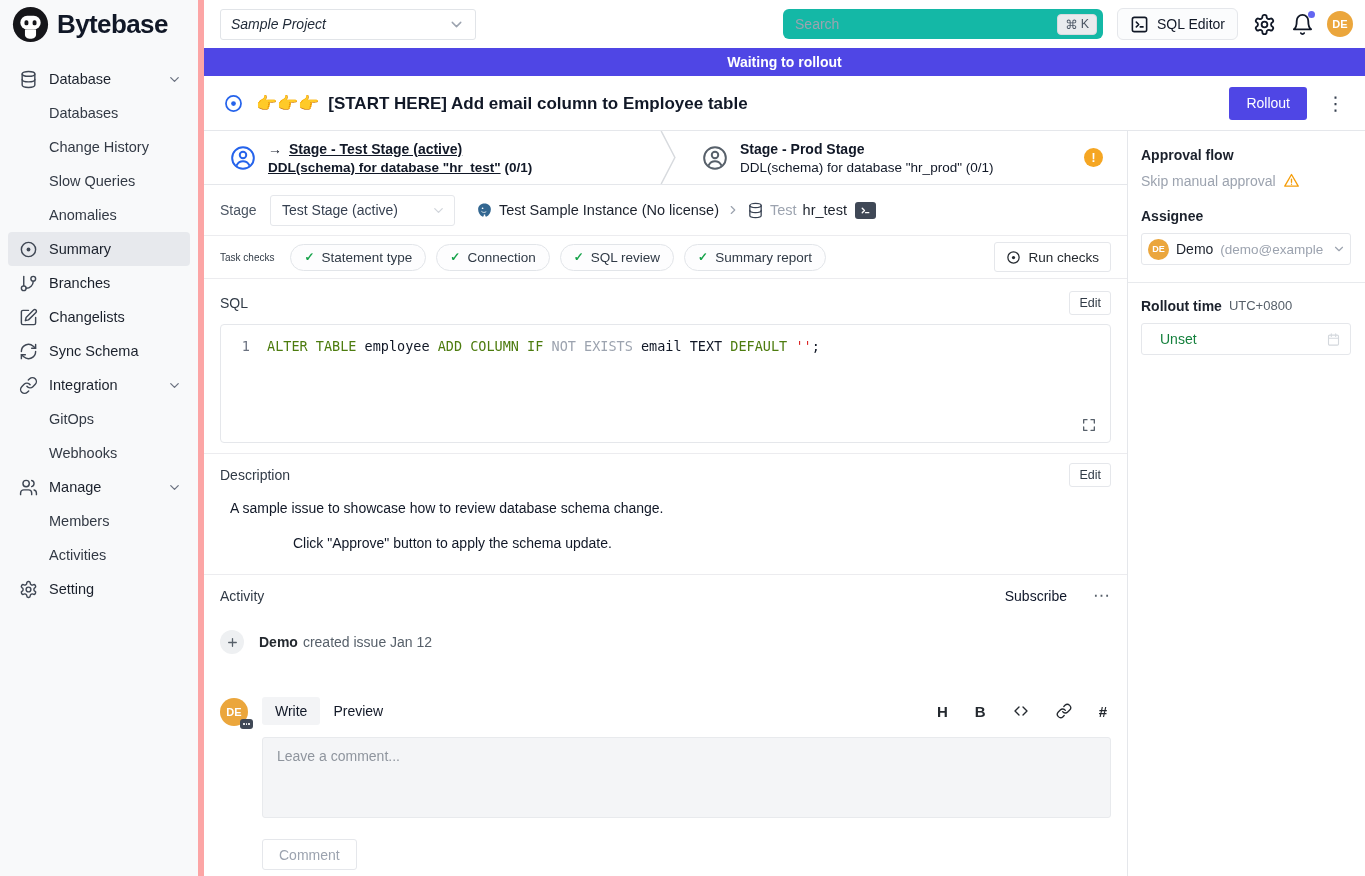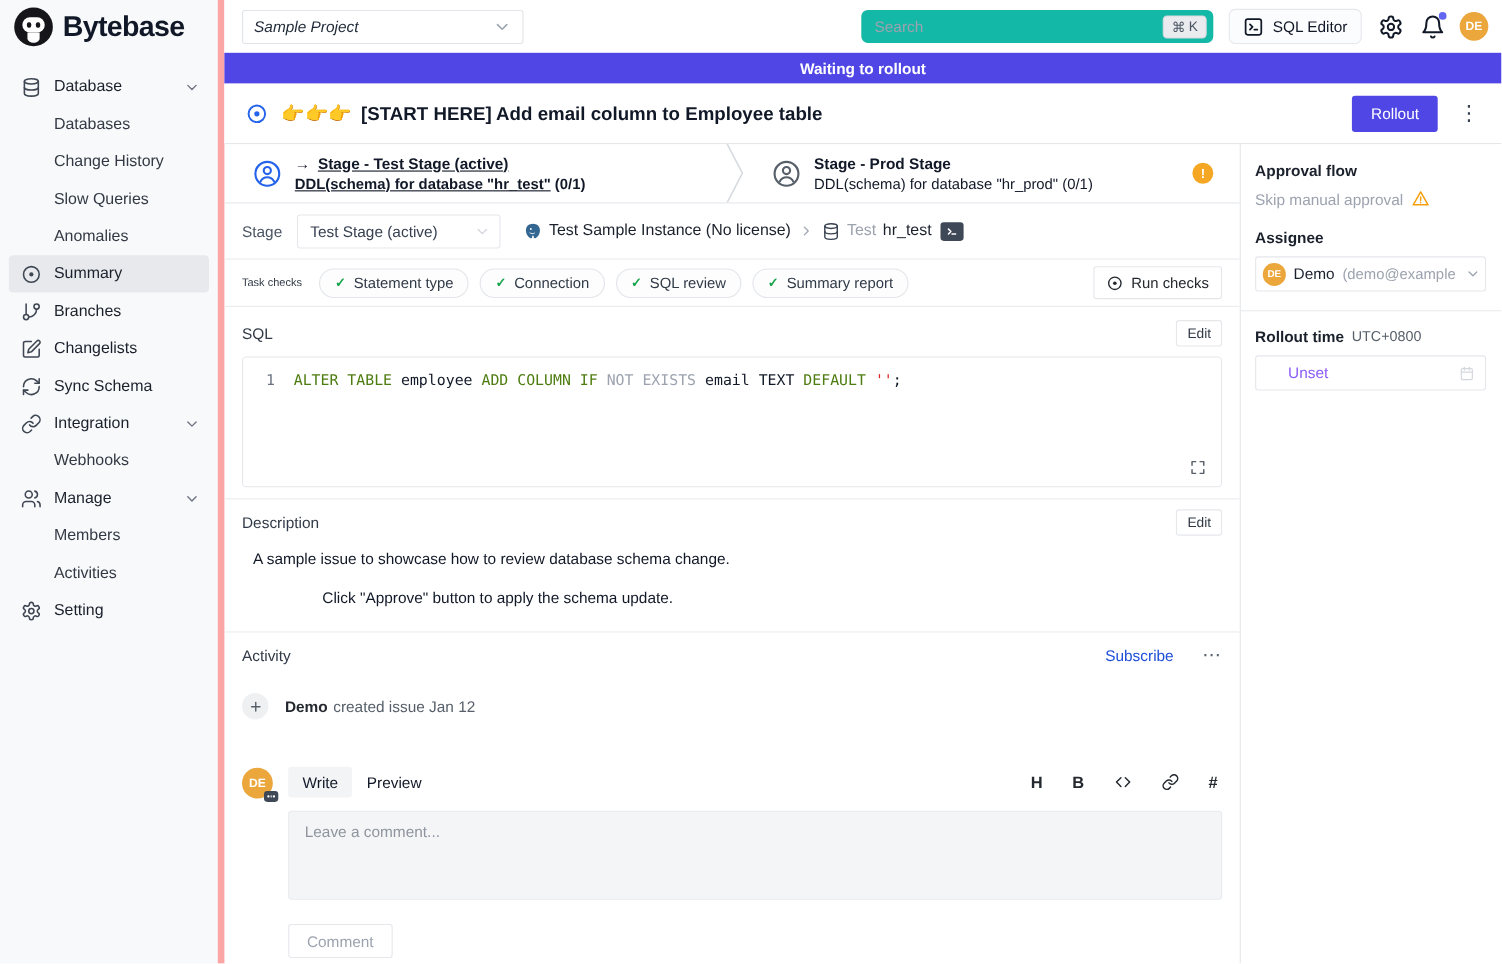--- a/index.html
+++ b/index.html
@@ -105,21 +105,21 @@
   .expand-ic { position:absolute; right:13px; bottom:9px; width:16px; height:16px; color:#57606a; cursor:pointer; }
   .expand-ic svg { width:100%; height:100%; }
 
   .desc-section { margin-top:10px; border-top:1px solid #ececef; padding:9px 16px 18px 16px; }
   .desc-p1 { margin:13px 0 0 10px; font-size:14px; color:#111827; }
   .desc-p2 { margin:19px 0 0 73px; font-size:14px; color:#111827; }
 
   .activity-section { margin-top:5px; border-top:1px solid #ececef; padding:10px 16px 0 16px; }
   .act-head { display:flex; align-items:center; }
   .act-head .right { margin-left:auto; display:flex; align-items:center; gap:26px; }
-  .subscribe { font-size:14px; color:#1d4ed8; cursor:pointer;text-align:center; }
+  .subscribe { font-size:14px; color:#0f172a; cursor:pointer;text-align:center; }
   .more-h { color:#57606a; font-size:17px; letter-spacing:1px; cursor:pointer; }
   .act-entry { margin-top:24px; display:flex; align-items:center; }
   .plus-circle { width:24px; height:24px; border-radius:50%; background:#eef0f2; color:#57606a; display:flex; align-items:center; justify-content:center; }
   .plus-circle svg { width:13px; height:13px; }
   .act-text { margin-left:15px; font-size:14px; color:#57606a; }
   .act-text .actor { font-weight:700; color:#24292f; margin-right:5px; }
 
   .comment-wrap { margin-top:42px; display:flex; padding-right:0; }
   .c-avatar { position:relative; width:28px; height:28px; border-radius:50%; background:#eba63c; color:#fff; font-size:11px; font-weight:700; display:flex; align-items:center; justify-content:center; flex:none; margin-top:2px; }
   .c-avatar .bubble { position:absolute; right:-5px; bottom:-3px; width:13px; height:10px; background:#3f4856; border-radius:3px; display:flex; align-items:center; justify-content:center; gap:1px; }
@@ -143,21 +143,21 @@
   .warn-ic svg { width:100%; height:100%; }
   .rp-assignee-lbl { margin-top:19px; }
   .assignee-select { margin-top:9px; height:32px; border:1px solid #e5e7eb; border-radius:3px; display:flex; align-items:center; gap:7px; padding:0 4px 0 6px; cursor:pointer; }
   .a-avatar { width:21px; height:21px; border-radius:50%; background:#eba63c; color:#fff; font-size:9px; font-weight:700; display:flex; align-items:center; justify-content:center; flex:none; }
   .a-name { font-size:14px; color:#1b212c; flex:none; }
   .a-email { font-size:13.5px; color:#9ca3af; white-space:nowrap; overflow:hidden; flex:1; min-width:0; }
   .a-chev { flex:none; width:14px; height:14px; color:#9ca3af; display:flex; }
   .rp-divider { margin:17px -14px 0 -13px; border-top:1px solid #e8eaed; }
   .rp-time-row { margin-top:15px; display:flex; align-items:flex-start; gap:7px; }
   .rp-tz { font-size:13px; color:#57606a; font-weight:400; }
-  .unset-input { margin-top:9px; height:32px; border:1px solid #e5e7eb; border-radius:3px; display:flex; align-items:center; justify-content:space-between; padding:0 9px 0 29px; font-size:14px; color:#8b5cf6; cursor:pointer; }
+  .unset-input { margin-top:9px; height:32px; border:1px solid #e5e7eb; border-radius:3px; display:flex; align-items:center; justify-content:space-between; padding:0 9px 0 18px; font-size:14px; color:#15803d; cursor:pointer; }
   .cal-ic { width:15px; height:15px; color:#d4d8dd; display:flex; }
   .cal-ic svg { width:100%; height:100%; }
 </style>
 </head>
 <body>
 
 <div class="page">
 
   <aside class="sidebar">
     <div class="logo-row">
@@ -247,20 +247,23 @@
               <path d="M14 11a5 5 0 0 0-7.54-.54l-3 3a5 5 0 0 0 7.07 7.07l1.71-1.71"></path>
             </svg>
           </span>
         <span>Integration</span>
         <span class="chev">
             <svg viewBox="0 0 24 24" fill="none" stroke="currentColor" stroke-width="2" stroke-linecap="round" stroke-linejoin="round">
               <polyline points="6 9 12 15 18 9"></polyline>
             </svg>
           </span>
       </div>
+      <div class="nav-item nav-child">
+          <span>GitOps</span>
+        </div>
       <div class="nav-item nav-child">
           <span>Webhooks</span>
         </div>
       <div class="nav-item nav-group">
         <span class="ic">
             <svg viewBox="0 0 24 24" fill="none" stroke="currentColor" stroke-width="1.8" stroke-linecap="round" stroke-linejoin="round">
               <path d="M16 21v-2a4 4 0 0 0-4-4H6a4 4 0 0 0-4 4v2"></path>
               <circle cx="9" cy="7" r="4"></circle>
               <path d="M22 21v-2a4 4 0 0 0-3-3.87"></path>
               <path d="M16 3.13a4 4 0 0 1 0 7.75"></path>

